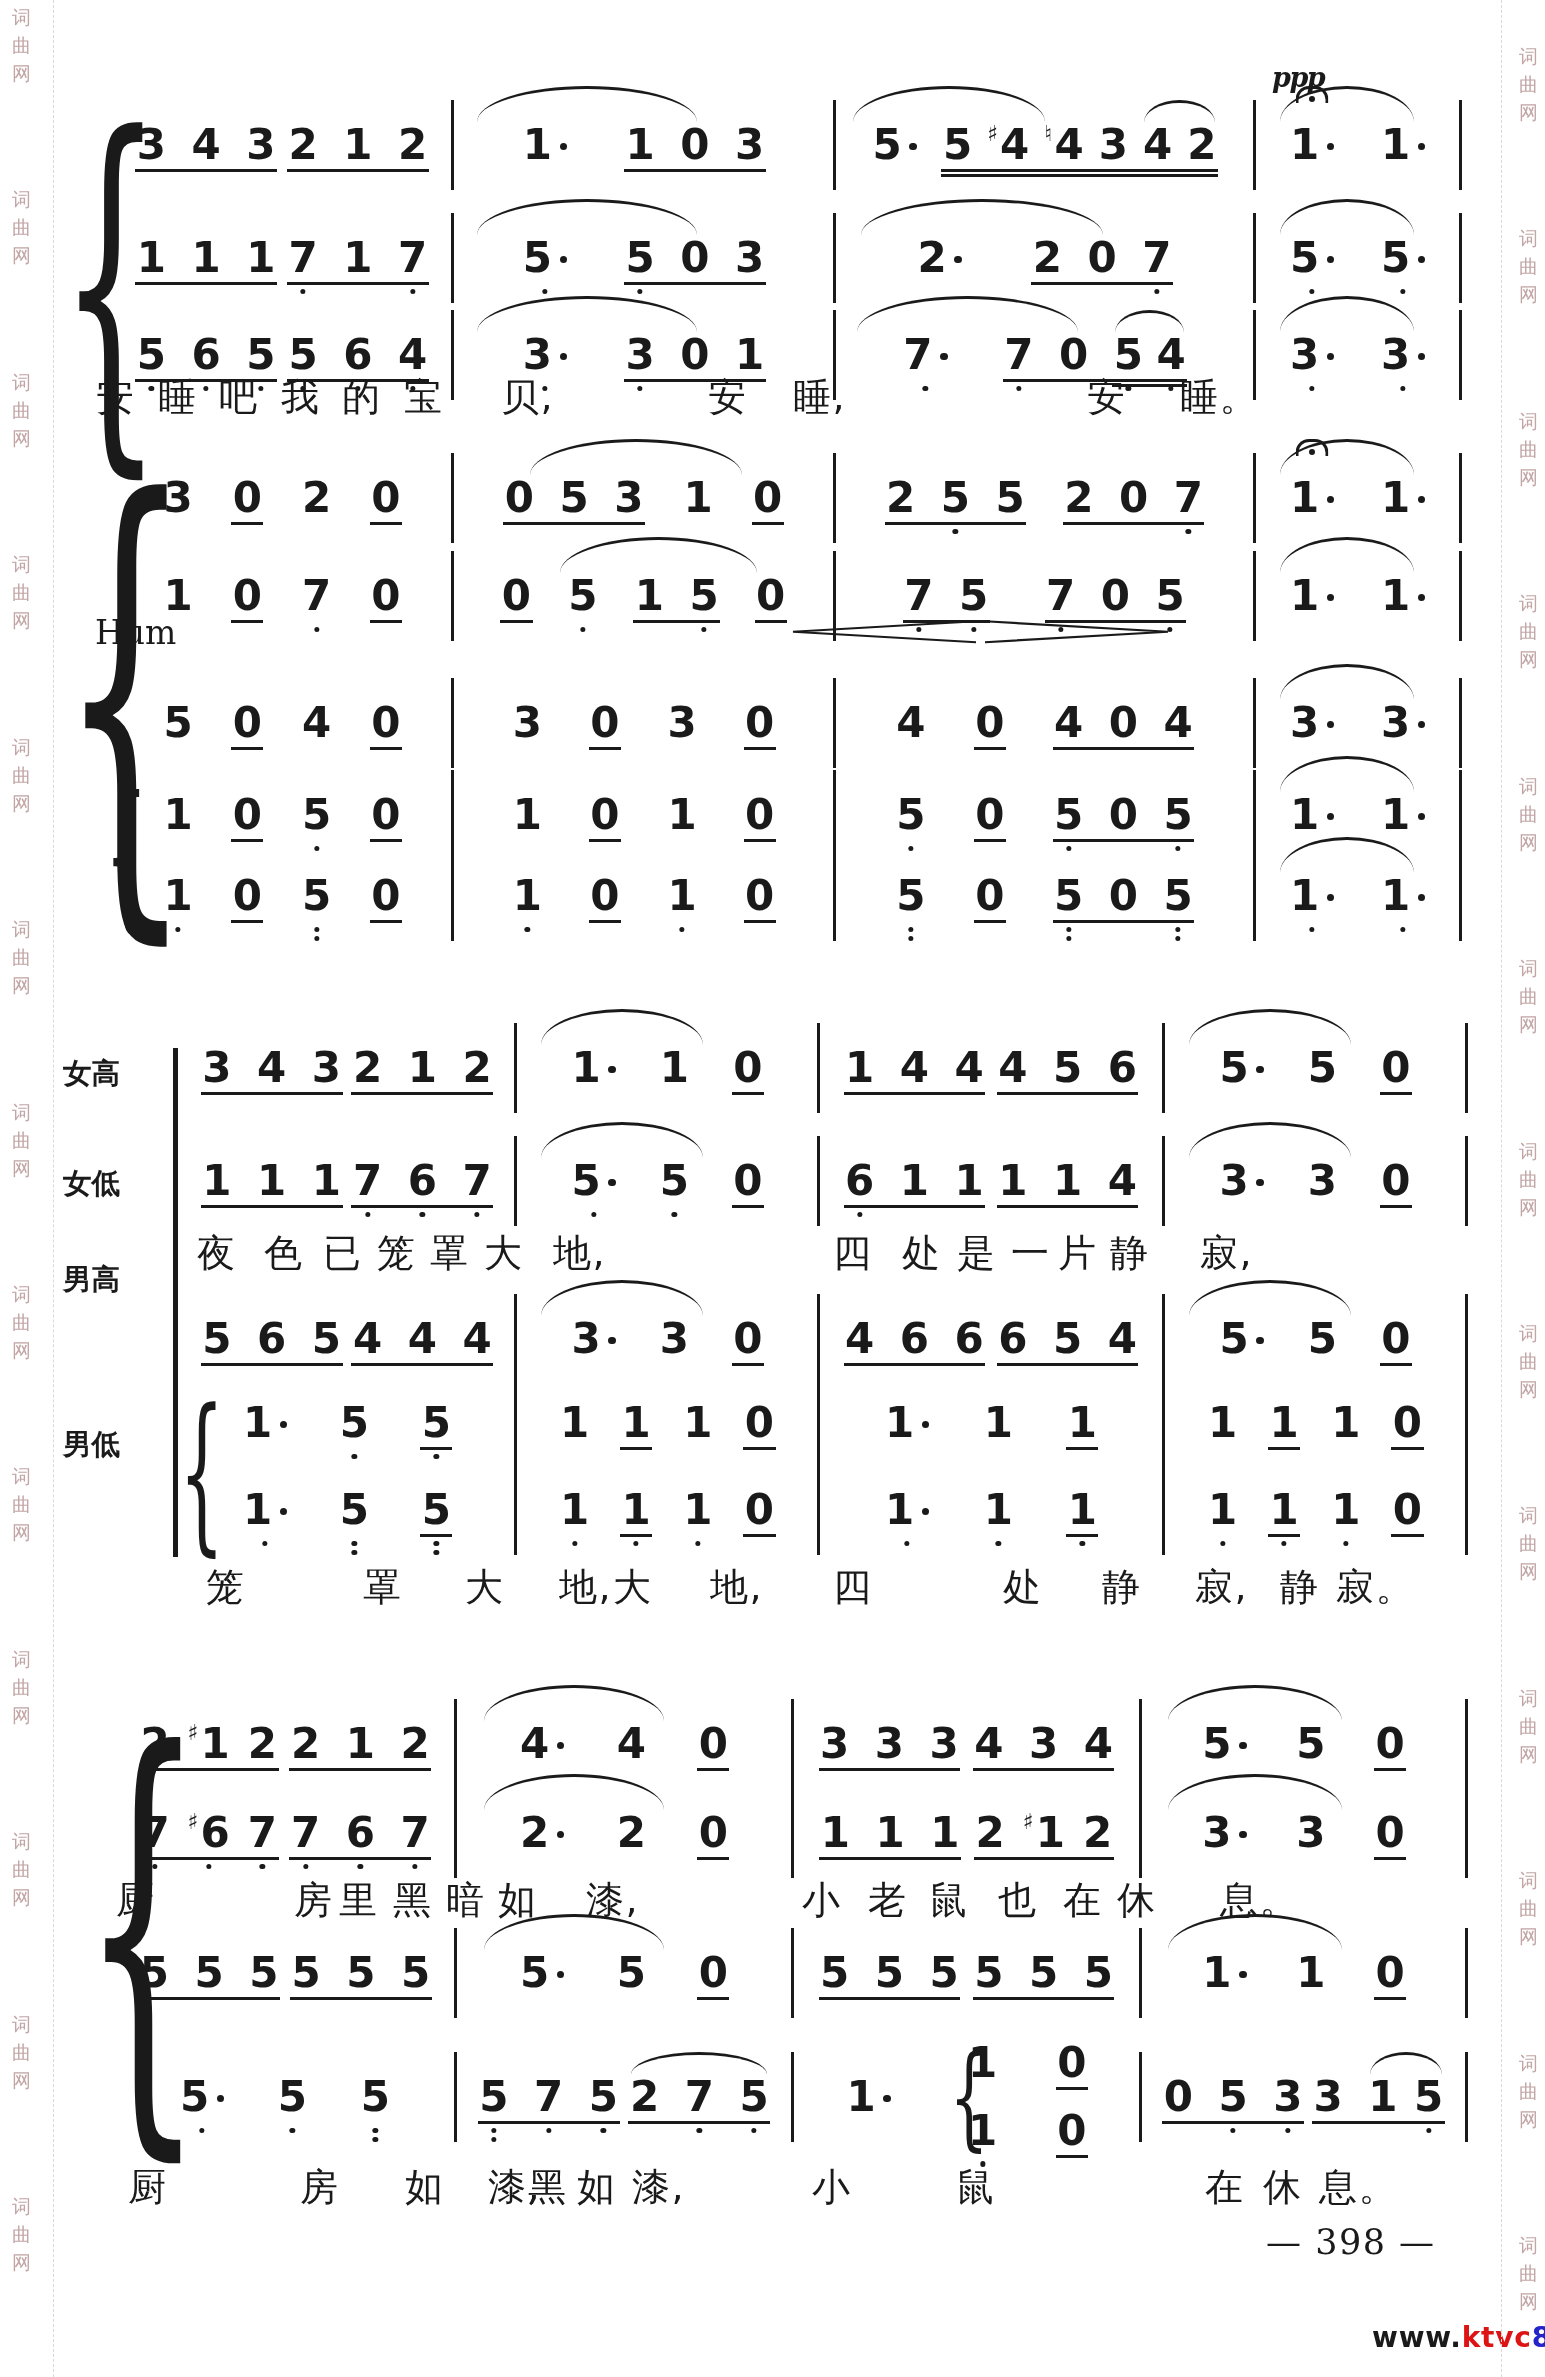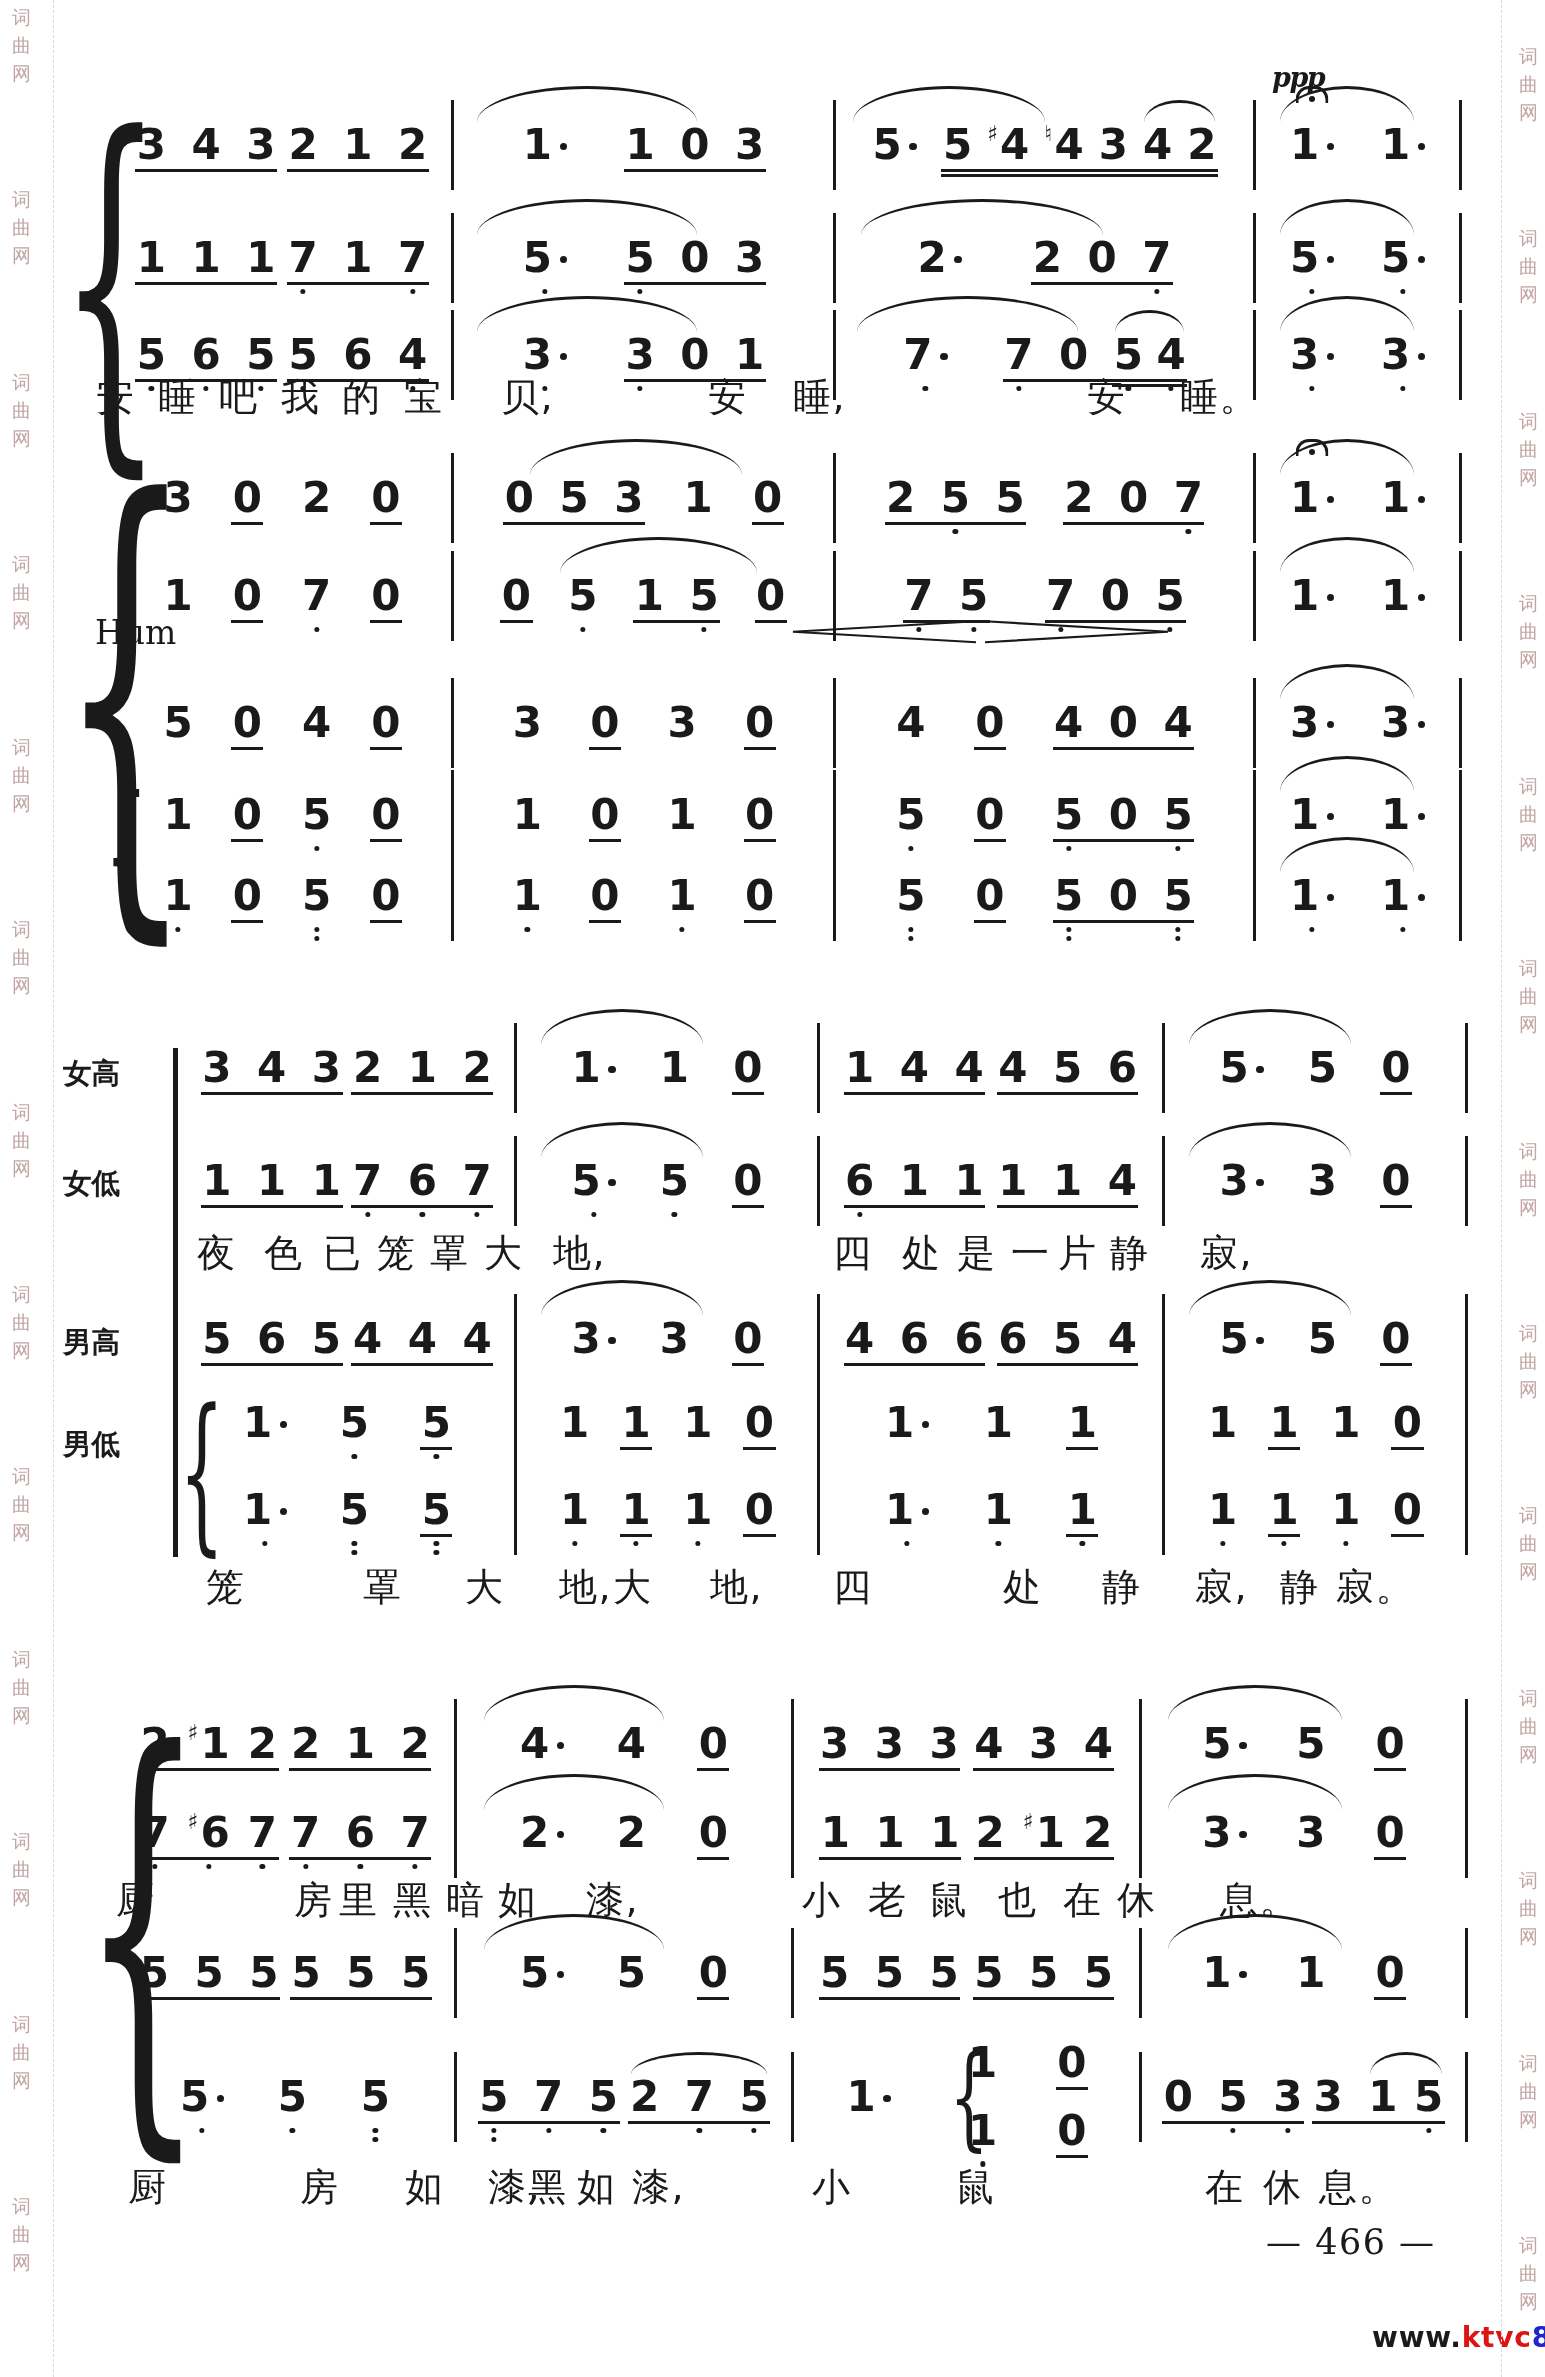--- a/index.html
+++ b/index.html
@@ -49,24 +49,24 @@
   .url{position:absolute;font-size:28px;font-weight:700;letter-spacing:0.8px;
        font-family:"DejaVu Sans",sans-serif;}
   .hairpin{position:absolute;}
 </style>
 </head>
 <body>
 
 <div class="hum" style="left: 95px; top: 613px;">Hum</div>
 <div class="vlabel" style="left: 63px; top: 1055px;">女高</div>
 <div class="vlabel" style="left: 63px; top: 1165px;">女低</div>
-<div class="vlabel" style="left: 63px; top: 1324px;">男高</div>
+<div class="vlabel" style="left: 63px; top: 1261px;">男高</div>
 <div class="vlabel" style="left: 63px; top: 1426px;">男低</div>
 <div class="ppp" style="left: 1272px; top: 62px;">ppp</div>
-<div class="pagenum" style="left: 1266px; top: 2222px;">— 466 —</div>
+<div class="pagenum" style="left: 1266px; top: 2222px;">— 398 —</div>
 <div class="url" style="left: 1372px; top: 2321px;">
   <span style="color: rgb(26, 26, 26);">www.</span><span style="color: rgb(221, 20, 20);">ktvc</span><span style="color: rgb(36, 36, 204);">8</span>
 </div>
 
 <div class="staff-row" style="left: 113px; top: 96px;">
     <div class="measure" style="width: 338px; justify-content: space-evenly;">
       <span class="grp" style="gap: 25.5px;">
         <span class="note">
           <span class="nt">3</span>
         </span>

